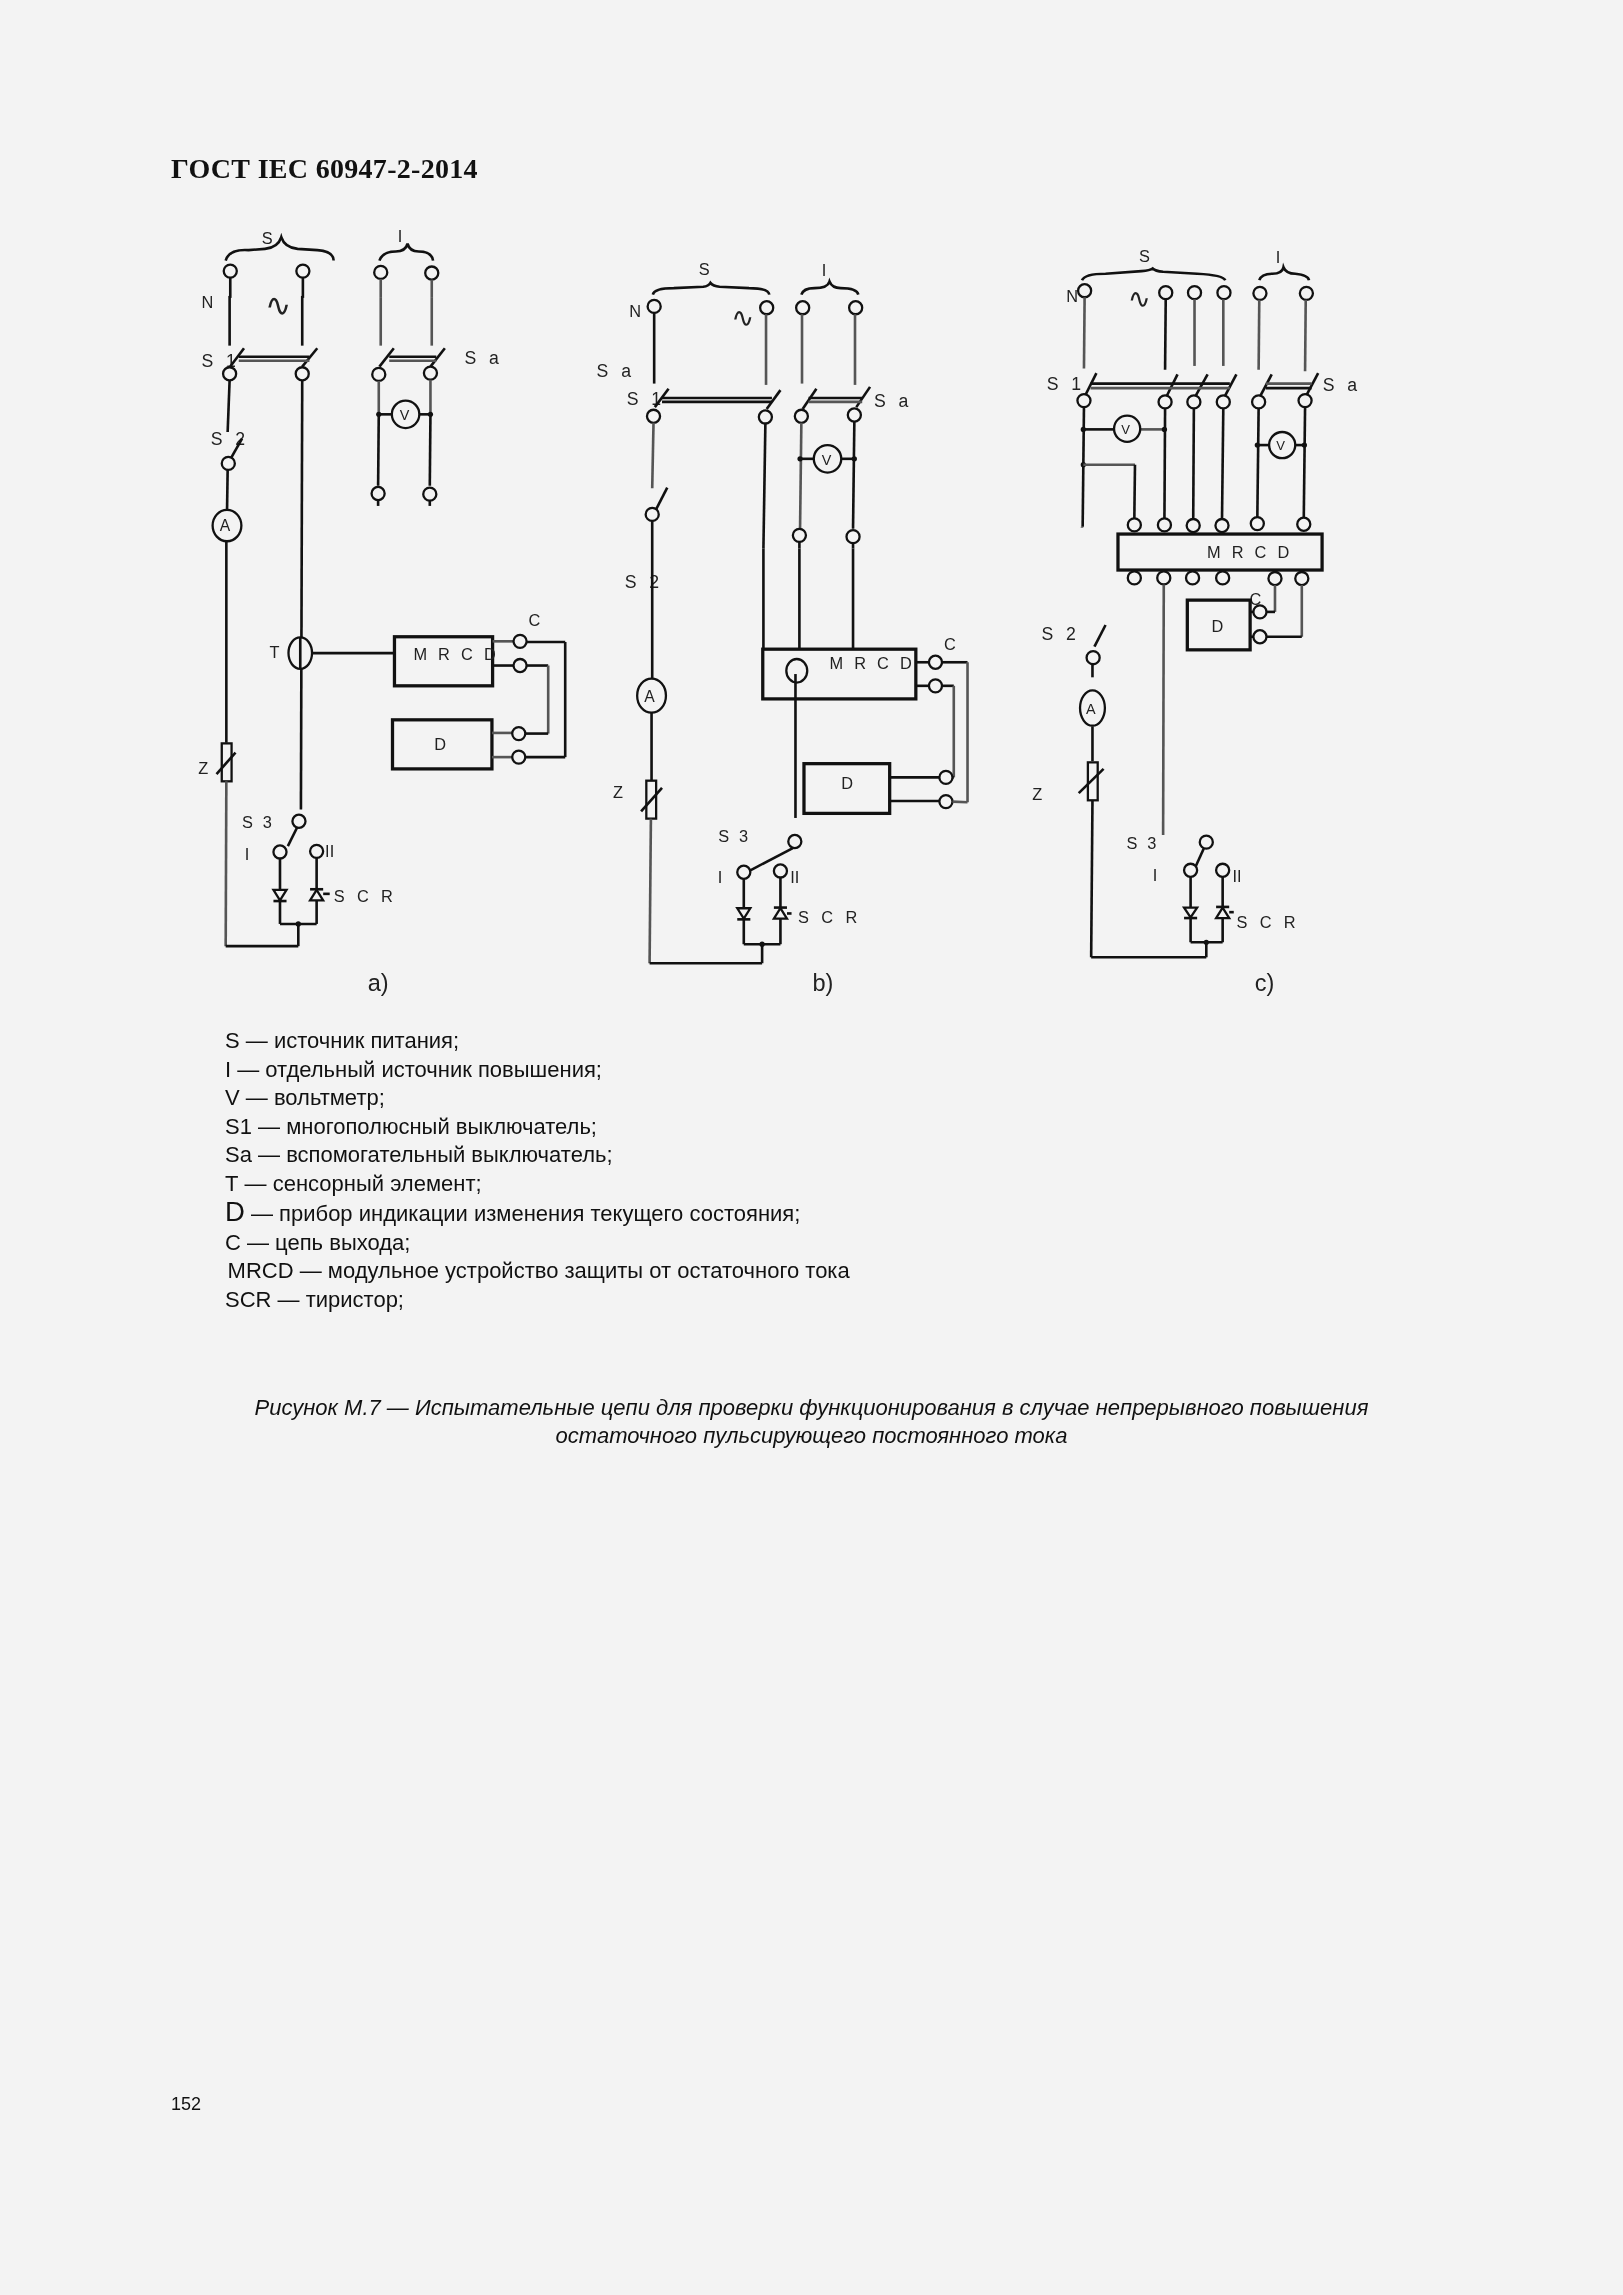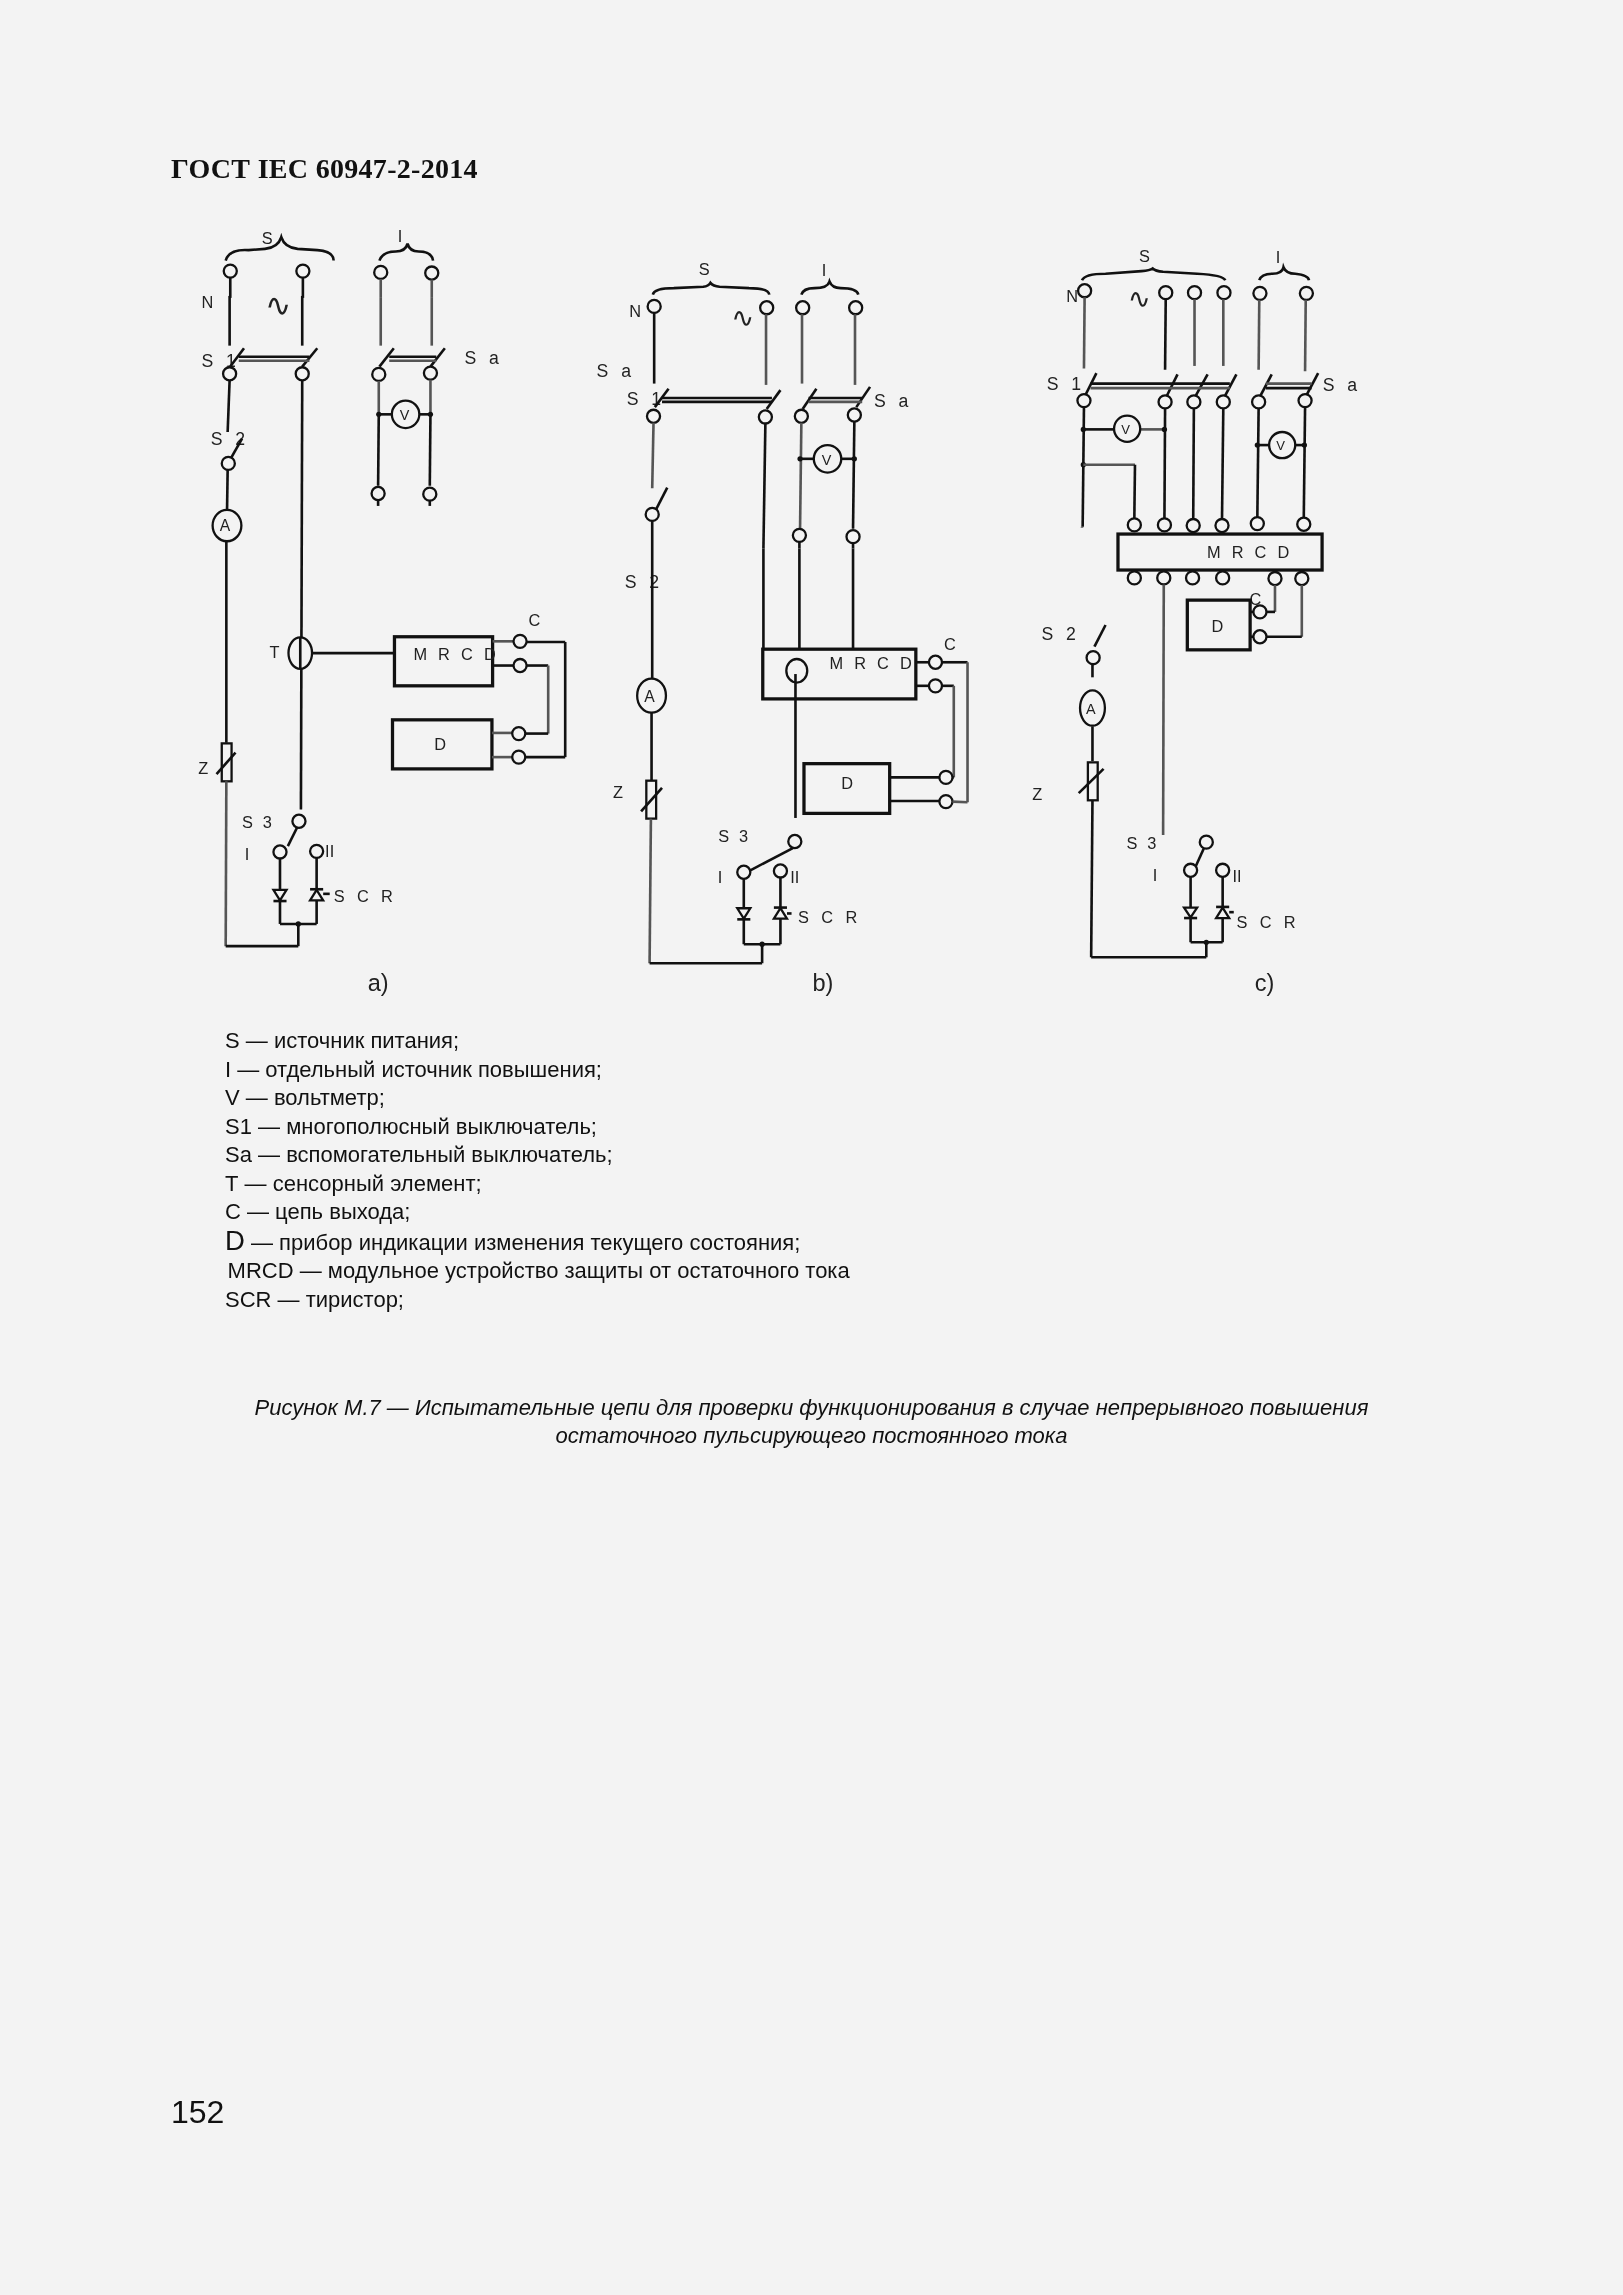--- a/index.html
+++ b/index.html
@@ -25,21 +25,21 @@
     font-size: 22px; line-height: 28.5px;
   }
   .legend .row { white-space: nowrap; }
   .legend .row.indent { padding-left: 2.6px; }
   .legend .row .d-big { font-size: 27.5px; }
   .caption {
     position: absolute; left: 157px; top: 1394px; width: 1309px;
     text-align: center; font-size: 22px; line-height: 28px; font-style: italic;
   }
   .page-num {
-    position: absolute; left: 171px; top: 2094px; font-size: 32px;
+    position: absolute; left: 171px; top: 2094px; font-size: 18px;
   }
   .w { stroke: #111; stroke-width: 4; fill: none; }
   .wg { stroke: #555; stroke-width: 4; fill: none; }
   .t { stroke: #111; stroke-width: 3.5; fill: #f3f3f3; }
   .box { stroke: #111; stroke-width: 5; fill: none; }
   .dot { fill: #111; }
 </style>
 </head>
 <body>
 
@@ -408,22 +408,22 @@
   </g>
 </svg>
 
 <div class="legend">
   <div class="row">S — источник питания;</div>
   <div class="row">I — отдельный источник повышения;</div>
   <div class="row">V — вольтметр;</div>
   <div class="row">S1 — многополюсный выключатель;</div>
   <div class="row">Sa — вспомогательный выключатель;</div>
   <div class="row">Т — сенсорный элемент;</div>
+  <div class="row"><span class="d-big">D</span><span> — прибор индикации изменения текущего состояния;</span></div>
   <div class="row">С — цепь выхода;</div>
-  <div class="row"><span class="d-big">D</span><span> — прибор индикации изменения текущего состояния;</span></div>
   <div class="row indent">MRCD — модульное устройство защиты от остаточного тока</div>
   <div class="row">SCR — тиристор;</div>
 </div>
 
 <div class="caption">
   <div>Рисунок М.7 — Испытательные цепи для проверки функционирования в случае непрерывного повышения</div>
   <div>остаточного пульсирующего постоянного тока</div>
 </div>
 
 <div class="page-num">152</div>

